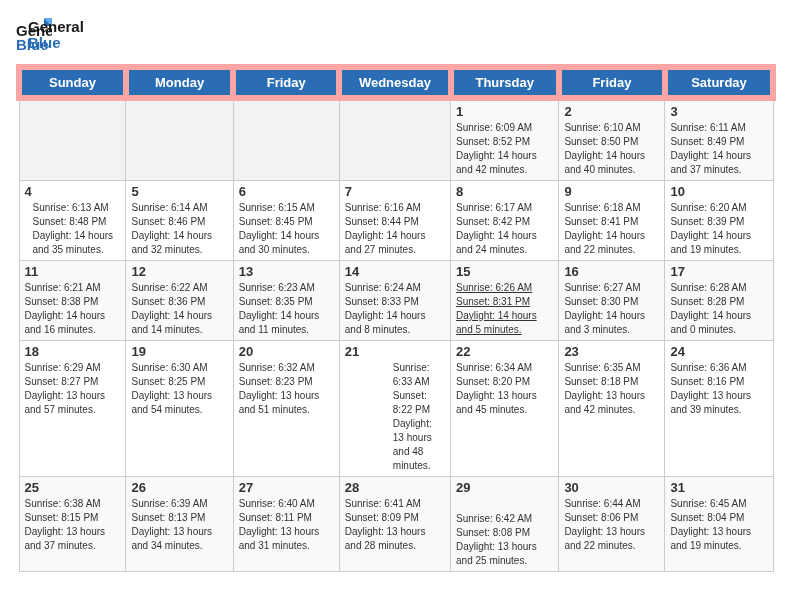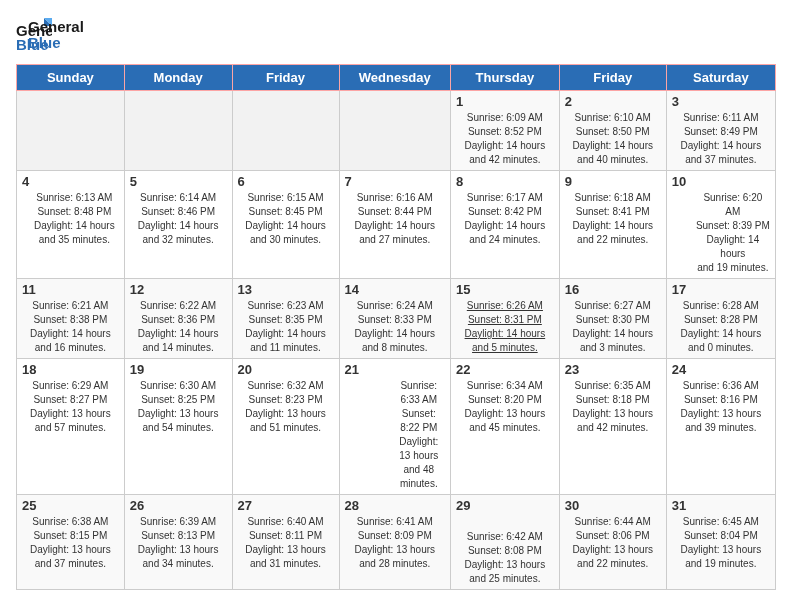--- a/index.html
+++ b/index.html
@@ -17,38 +17,38 @@
     
     .calendar { width: 100%; border-collapse: collapse; }
     
     .calendar th {
       background: #2a6db5;
       color: #fff;
       text-align: center;
       padding: 5px 4px;
       font-size: 13px;
       font-weight: bold;
-      border: 1px solid #fca5a5;
+      border: 6px solid #fca5a5;
     }
     
     .calendar td {
       border: 1px solid #ccc;
       padding: 3px 5px;
       vertical-align: top;
       width: 113px;
       min-height: 70px;
       font-size: 10.5px;
       color: #333;
       background: #fff;
     }
     
     .calendar td.empty { background: #f9f9f9; }
     
     .day-num { font-size: 13px; font-weight: bold; margin-bottom: 2px; }
-    .day-info { font-size: 10px; line-height: 1.4; color: #333; text-align: center; }
+    .day-info { font-size: 10px; line-height: 1.4; color: #333; }
 
     
     .row-even td { background: #f9f9f9; }
     .row-odd td { background: #ffffff; }
     .row-even td.empty { background: #f2f2f2; }
 
     .logo-svg { width: 36px; height: 36px; }
   </style>
 </head>
 <body>
@@ -151,21 +151,21 @@
           </td>
           <td>
             <div class="day-num">9</div>
             <div class="day-info" style="white-space: pre-line;">Sunrise: 6:18 AM
 Sunset: 8:41 PM
 Daylight: 14 hours
 and 22 minutes.</div>
           </td>
           <td>
             <div class="day-num">10</div>
-            <div class="day-info" style="white-space: pre-line; margin-left: 24px;">Sunrise: 6:20 AM
+            <div class="day-info" style="white-space: pre-line;">Sunrise: 6:20 AM
 Sunset: 8:39 PM
 Daylight: 14 hours
 and 19 minutes.</div>
           </td>
         </tr>
         <tr class="row-even">
           <td>
             <div class="day-num">11</div>
             <div class="day-info" style="white-space: pre-line;">Sunrise: 6:21 AM
 Sunset: 8:38 PM

